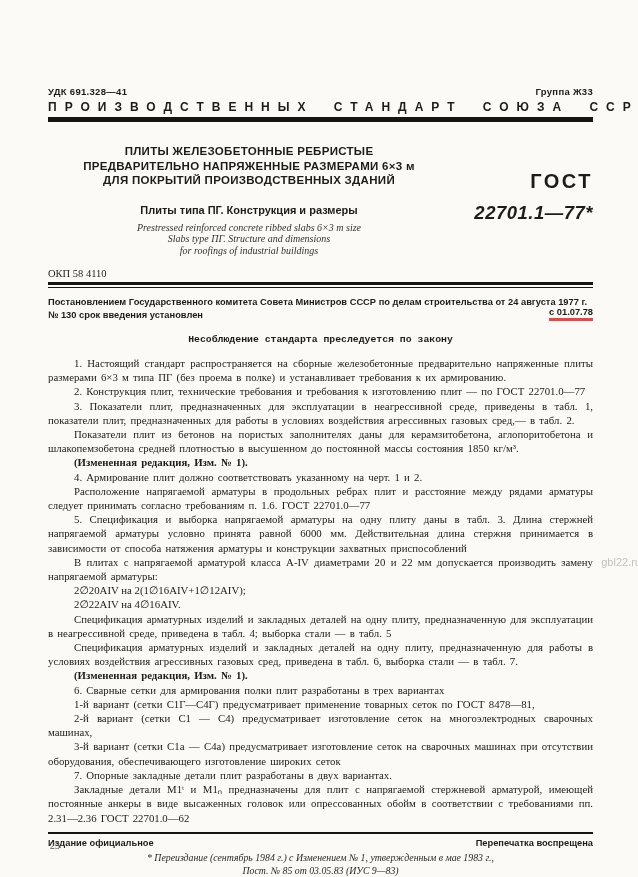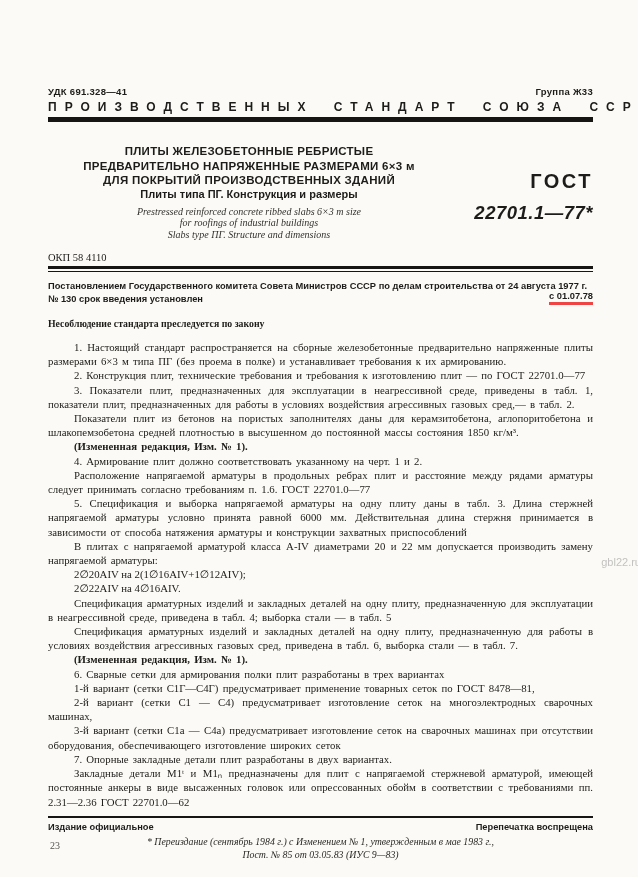--- a/index.html
+++ b/index.html
@@ -34,21 +34,21 @@
   .banner-rule{height:4px;background:#161513;border-bottom:1px solid #161513;}
   
   .title-row{display:flex;margin-top:22px;}
   .title-left{width:402px;text-align:center;}
   .ru-title{
     font-family:"Liberation Sans",sans-serif;
     font-weight:bold;font-size:11.5px;line-height:14.5px;letter-spacing:.3px;
   }
   .subtitle{
     font-family:"Liberation Sans",sans-serif;
-    font-weight:bold;font-size:11px;margin-top:0;
+    font-weight:bold;font-size:11px;margin-top:16px;
   }
   .en-sub{
     font-style:italic;font-size:10px;line-height:11.5px;margin-top:6px;color:#33322f;
   }
   .title-right{
     flex:1;text-align:right;
     font-family:"Liberation Sans",sans-serif;
     font-weight:bold;
     padding-top:26px;
   }
@@ -64,21 +64,22 @@
     text-align:justify;
     margin-top:8px;
     padding-right:6px;
   }
   .decree-date{
     position:absolute;right:0;bottom:0;
     border-bottom:3px solid #ef4444;
     white-space:nowrap;
   }
   .law-line{
-    font-family:Liberation Serif, serif;
+    text-align:center;
+    font-family:Liberation Mono, monospace;
     font-weight:bold;font-size:9.8px;
     margin:13px 0 11px 0;
   }
   
   .body-text p{
     margin:0;
     font-size:10.8px;line-height:14.2px;
     text-align:justify;
     text-indent:26px;
     word-spacing:1.5px;
@@ -120,22 +121,22 @@
   <div class="title-row">
     <div class="title-left">
       <div class="ru-title">
         <div>ПЛИТЫ ЖЕЛЕЗОБЕТОННЫЕ РЕБРИСТЫЕ</div>
         <div>ПРЕДВАРИТЕЛЬНО НАПРЯЖЕННЫЕ РАЗМЕРАМИ 6×3 м</div>
         <div>ДЛЯ ПОКРЫТИЙ ПРОИЗВОДСТВЕННЫХ ЗДАНИЙ</div>
       </div>
       <div class="subtitle">Плиты типа ПГ. Конструкция и размеры</div>
       <div class="en-sub">
         <div>Prestressed reinforced concrete ribbed slabs 6×3 m size</div>
+        <div>Slabs type ПГ. Structure and dimensions</div>
         <div>for roofings of industrial buildings</div>
-        <div>Slabs type ПГ. Structure and dimensions</div>
       </div>
     </div>
     <div class="title-right">
       <div class="gost-label">ГОСТ</div>
       <div class="gost-num">22701.1—77*</div>
     </div>
   </div>
 
   <div class="okp">ОКП 58 4110</div>
   <div class="double-rule"></div>

